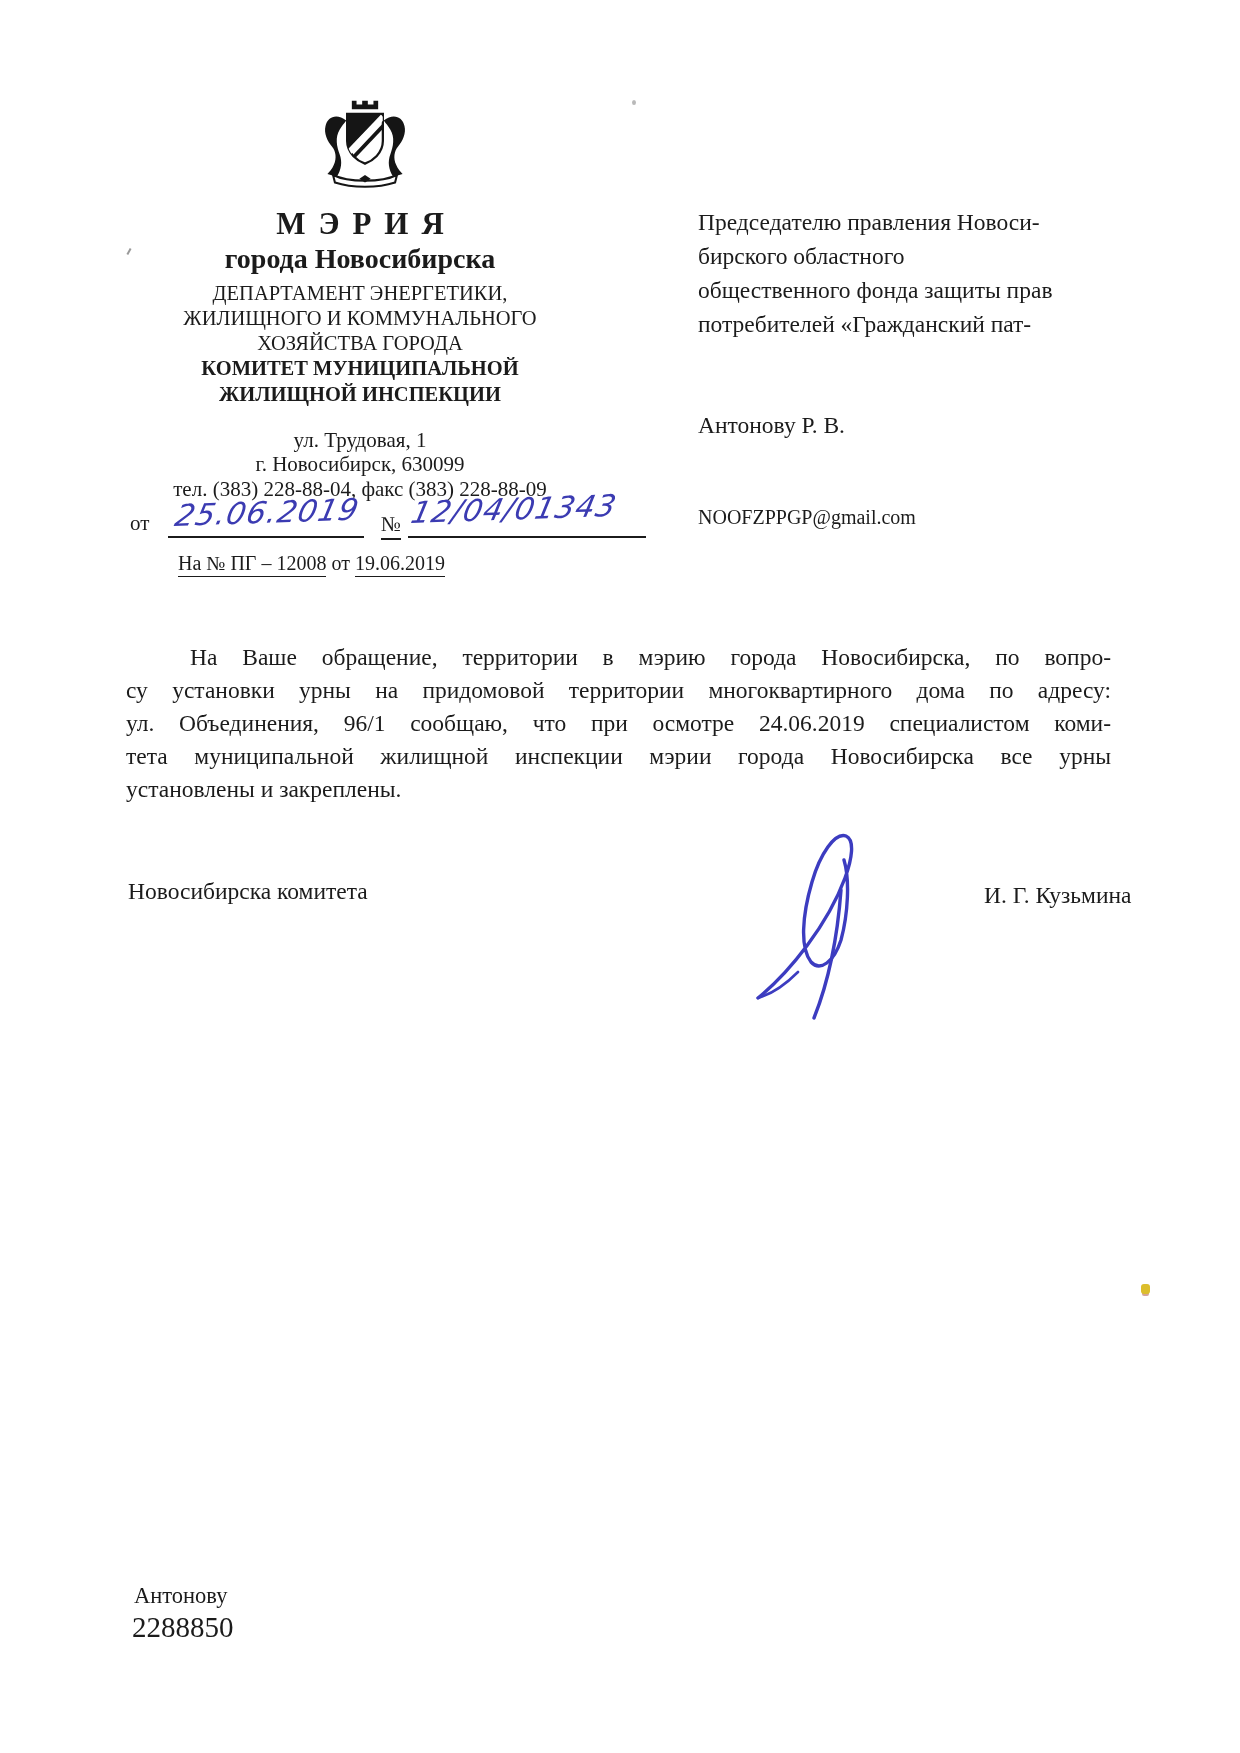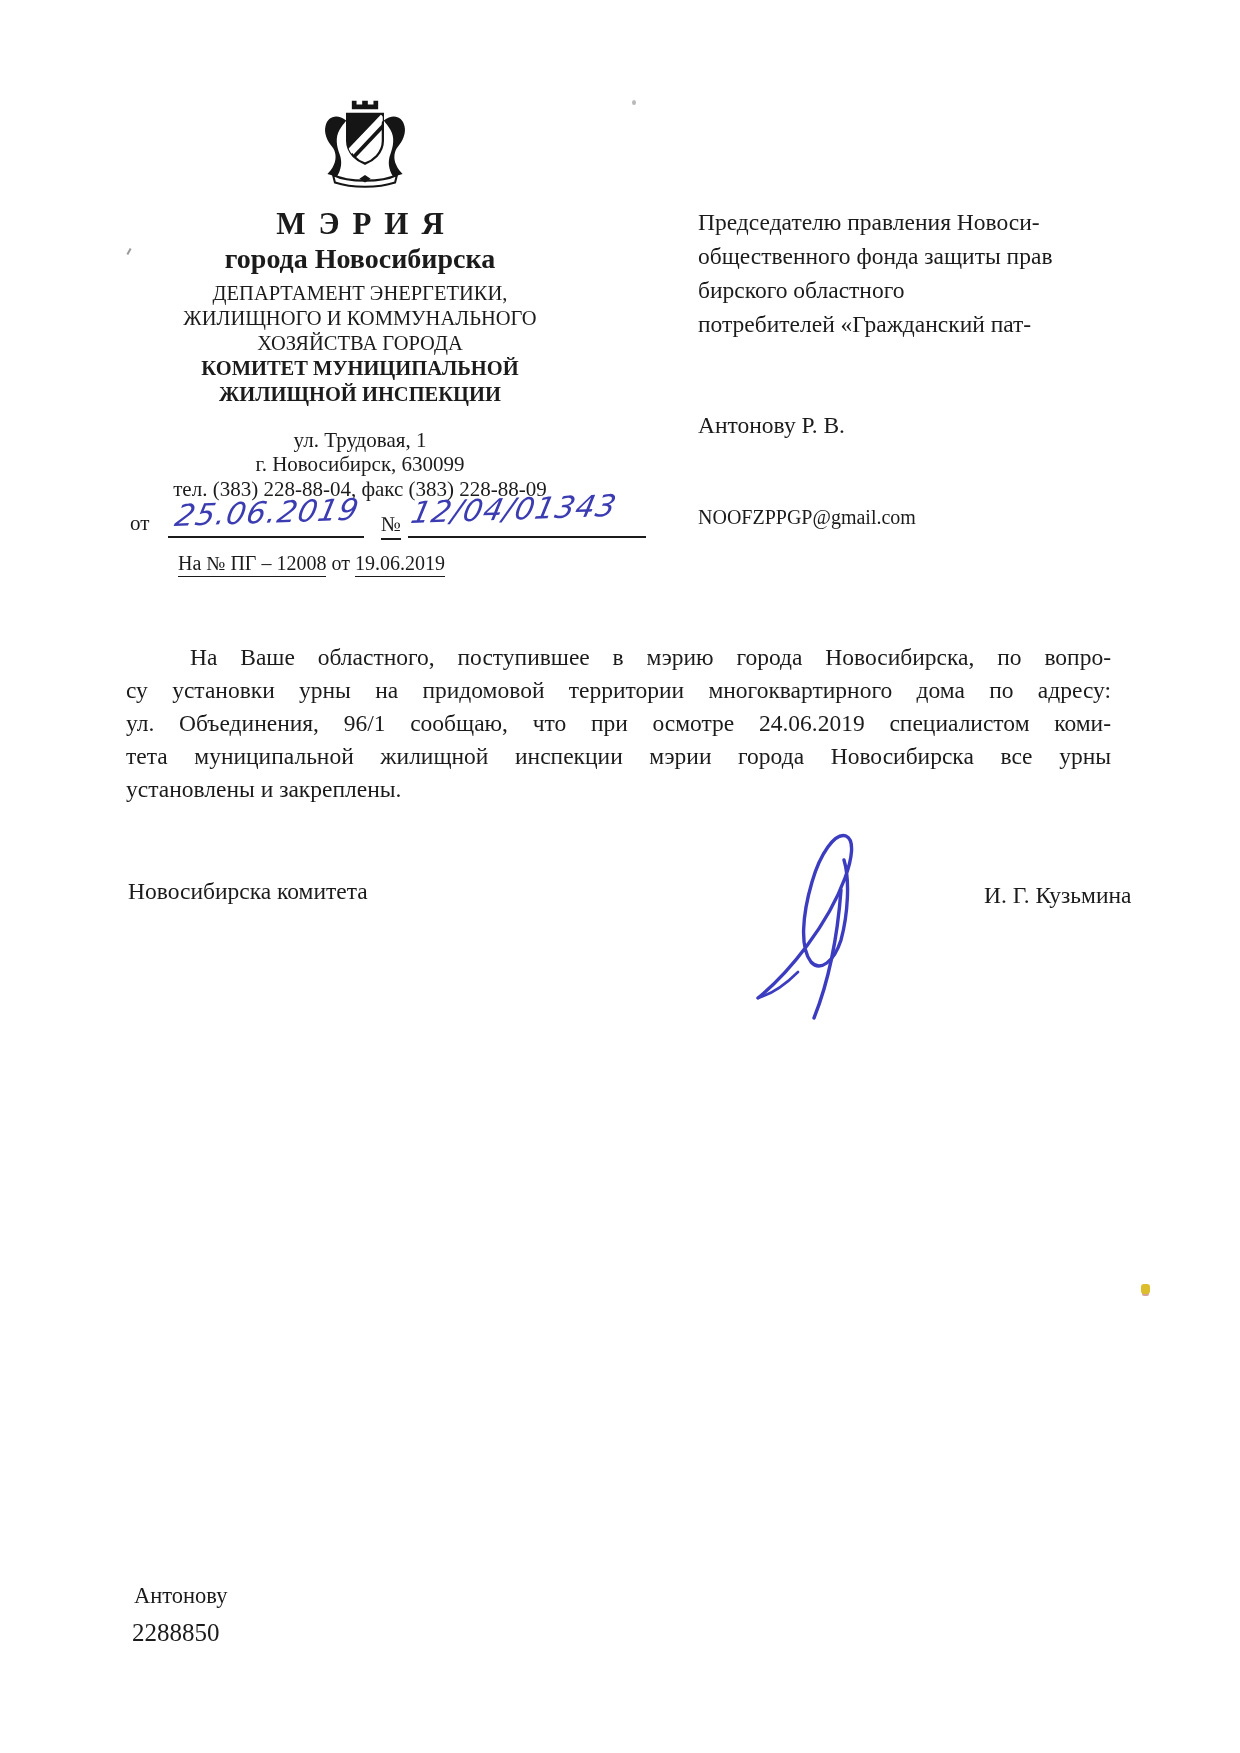--- a/index.html
+++ b/index.html
@@ -49,21 +49,21 @@
   .body-block{position:absolute;left:126px;top:641px;width:985px;font-size:23.5px;}
   .bline{width:985px;line-height:33px;text-align:justify;text-align-last:justify;white-space:nowrap;}
   .bline.first{padding-left:64px;width:921px;}
   .bline.last{text-align-last:left;white-space:normal;}
   
   .sig-title{position:absolute;left:128px;top:878px;font-size:23.5px;}
   .sig-name{position:absolute;left:984px;top:882px;font-size:23.5px;}
   .sig-draw{position:absolute;left:742px;top:826px;width:170px;height:200px;}
   
   .footer-exec{position:absolute;left:134px;top:1583px;font-size:22.5px;}
-  .footer-phone{position:absolute;left:132px;top:1611px;font-size:25px;margin-top:8px;}
+  .footer-phone{position:absolute;left:132px;top:1611px;font-size:29px;}
   
   .speck-yellow{position:absolute;left:1141px;top:1284px;width:9px;height:10px;border-radius:3px;background:#dcbe2c;box-shadow:0 3px 0 -1px rgba(176,90,70,.55);}
   .speck-gray{position:absolute;left:632px;top:100px;width:4px;height:5px;border-radius:50%;background:#b9b9b9;}
   .speck-tick{position:absolute;left:128px;top:248px;width:2px;height:7px;background:#9a9a9a;transform:rotate(28deg);}
 </style>
 </head>
 <body>
 
 <div class="left-col">
 
@@ -117,29 +117,29 @@
 <span class="ref-no ref-label">№</span>
 <div class="uline uline-num"></div>
 <span class="hw-num handwritten">12/04/01343</span>
 
 <div class="reply-line">
   <span class="useg">На № ПГ – 12008</span><span> от </span><span class="useg">19.06.2019</span>
 </div>
 
 <div class="recipient">
   <div>Председателю правления Новоси-</div>
+  <div>бирского  областного</div>
   <div>общественного фонда защиты прав</div>
-  <div>бирского  областного</div>
   <div>потребителей «Гражданский пат-</div>
 </div>
 <div class="recipient-name">Антонову Р. В.</div>
 <div class="recipient-email">NOOFZPPGP@gmail.com</div>
 
 <div class="body-block">
-  <div class="bline first">На Ваше областного, поступившее в мэрию города Новосибирска, по вопро-</div>
+  <div class="bline first">На Ваше обращение, территории в мэрию города Новосибирска, по вопро-</div>
   <div class="bline">су установки урны на придомовой территории многоквартирного дома по адресу:</div>
   <div class="bline">ул. Объединения, 96/1 сообщаю, что при осмотре  24.06.2019 специалистом коми-</div>
   <div class="bline">тета муниципальной  жилищной инспекции мэрии города Новосибирска все урны</div>
   <div class="bline last">установлены и закреплены.</div>
 </div>
 
 <div class="sig-title">Новосибирска комитета</div>
 
 <svg class="sig-draw" viewBox="0 0 170 200" xmlns="http://www.w3.org/2000/svg" fill="none" stroke="#3c3cc0" stroke-width="3.4" stroke-linecap="round">
   <path d="M 16 172 C 48 146, 86 98, 103 52 C 110 33, 113 14, 104 10 C 93 6, 78 28, 70 56 C 60 90, 58 122, 69 136 C 78 146, 92 136, 99 114 C 106 88, 108 54, 102 34"></path>

